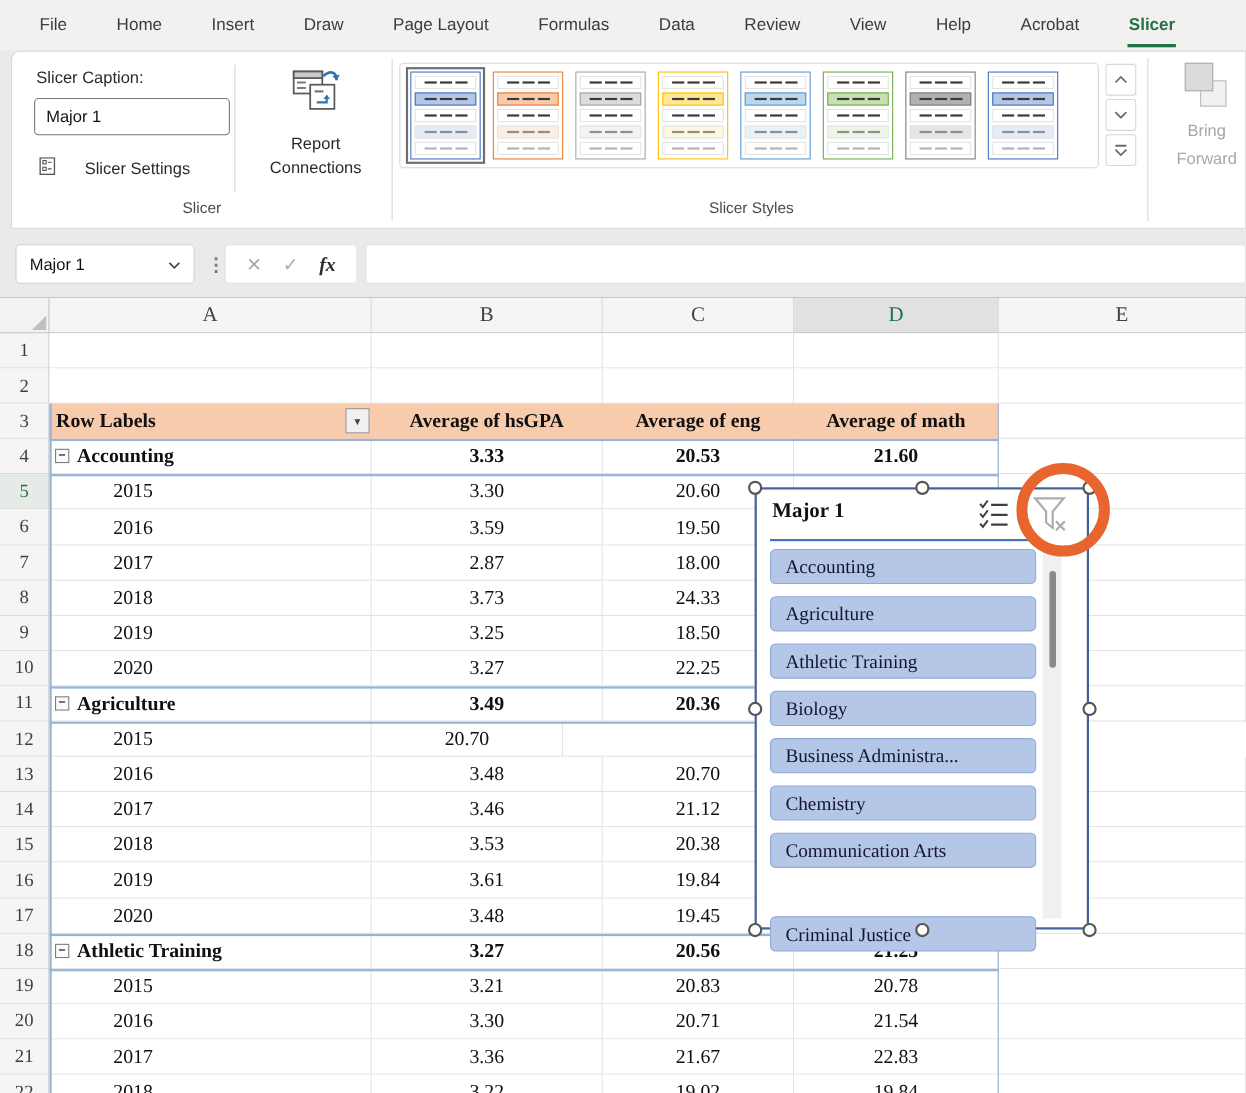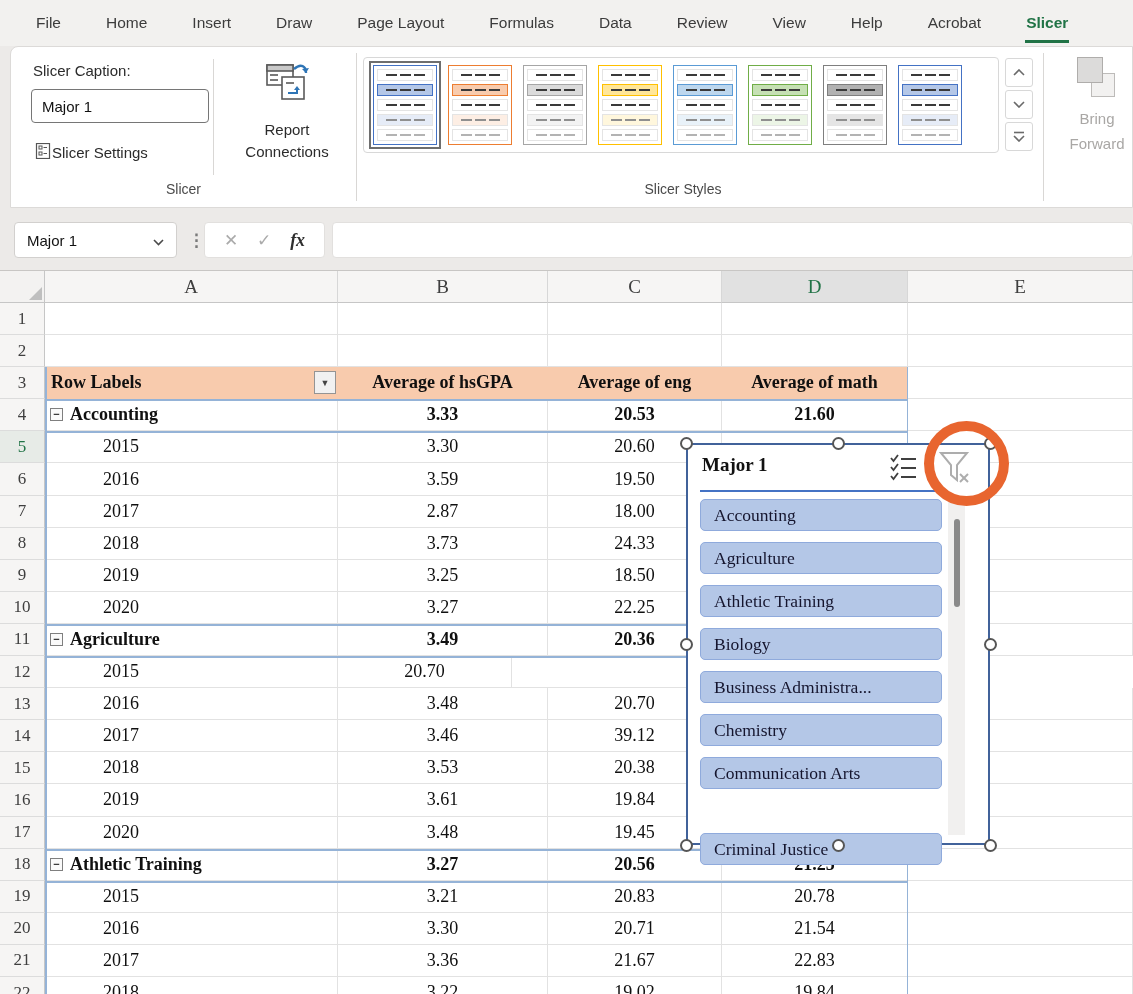--- a/index.html
+++ b/index.html
@@ -16,21 +16,21 @@
   
   .ribbon-card { position:absolute; top:46px; left:10px; width:1123px; height:162px; background:#FFFFFF;
                  border:1px solid #DCDAD8; border-radius:8px 0 0 0; }
   .vdiv { position:absolute; width:1px; background:#D9D7D5; }
   .grp-label { position:absolute; font-size:14px; color:#4a4a4a; text-align:center; }
 
   .cap-label { position:absolute; left:22px; top:15px; font-size:15px; }
   .cap-input { position:absolute; left:20px; top:42px; width:178px; height:34px; background:#fff;
                border:1px solid #767676; border-radius:4px; display:flex; align-items:center;
                padding:0 10px; font-size:15px; color:#111; }
-  .settings-btn { position:absolute; left:24px; top:96px; display:flex; align-items:center; gap:1px; font-size:15px; }
+  .settings-btn { position:absolute; left:24px; top:96px; display:flex; align-items:center; gap:26px; font-size:15px; }
   .report-btn { position:absolute; left:212px; top:6px; width:128px; height:128px; display:flex;
                 flex-direction:column; align-items:center; font-size:15px; line-height:22px; }
   .report-btn .ic { margin-top:6px; margin-bottom:8px; }
 
   .gallery { position:absolute; left:352px; top:10px; width:636px; height:96px; background:#fff;
              border:1px solid #D8D8D8; border-radius:4px; display:flex; align-items:center; gap:11px; padding:0 9px; }
   .thumb { width:64px; height:80px; background:#fff; border:1.5px solid #999; padding:3px;
            display:flex; flex-direction:column; gap:2.5px; }
   .thumb.sel { outline:2px solid #6E6E6E; outline-offset:2px; }
   .trow { flex:1; border:1px solid #E4E4E4; display:flex; align-items:center; justify-content:center; gap:3px; background:#fff; }
@@ -556,21 +556,21 @@
         <div class="cell num" style="width: 174px;">20.70</div>
         <div class="cell num" style="width: 186px;"></div>
         <div class="cell" style="width: 225px;"></div>
       </div>
       <div class="gridrow">
         <div class="rh">14</div>
         <div class="cell" style="width: 293px;">
           <span class="indent">2017</span>
         </div>
         <div class="cell num" style="width: 210px;">3.46</div>
-        <div class="cell num" style="width: 174px;">39.12</div>
+        <div class="cell num" style="width: 174px;">21.12</div>
         <div class="cell num" style="width: 186px;"></div>
         <div class="cell" style="width: 225px;"></div>
       </div>
       <div class="gridrow">
         <div class="rh">15</div>
         <div class="cell" style="width: 293px;">
           <span class="indent">2018</span>
         </div>
         <div class="cell num" style="width: 210px;">3.53</div>
         <div class="cell num" style="width: 174px;">20.38</div>

